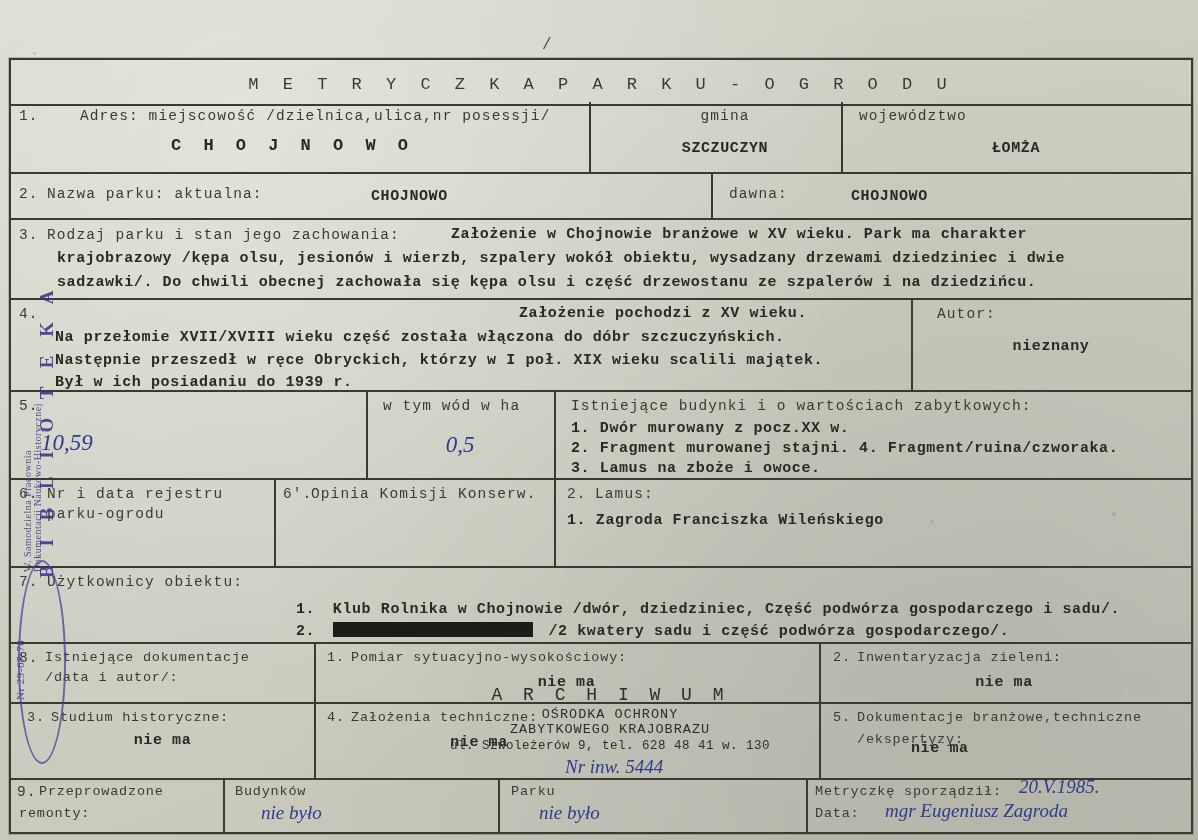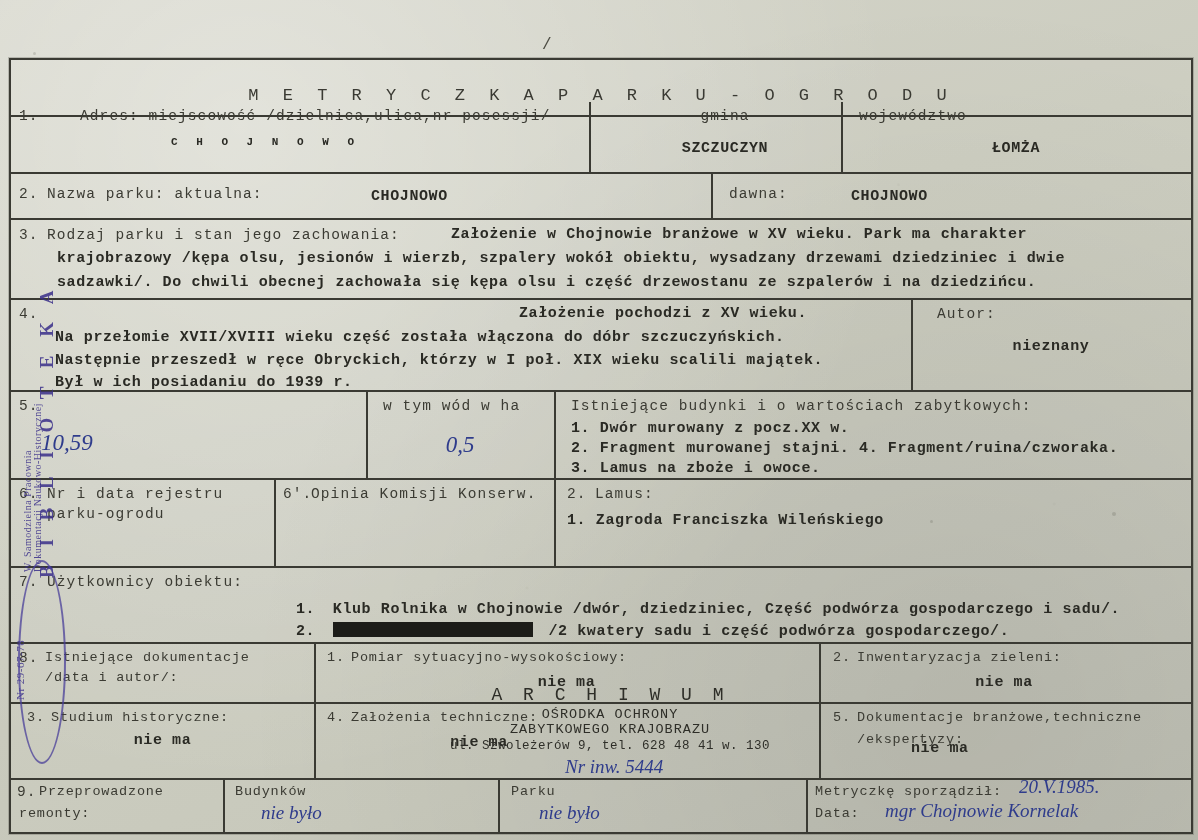--- a/index.html
+++ b/index.html
@@ -78,31 +78,31 @@
 <body>
 
 <div class="page">
 
   <div class="noise"></div>
 
   <div class="lbl" style="position:absolute;left:542px;top:36px;font-size:16px;color:#4a4a40;">/</div>
 
   <div class="sheet">
 
-    <div class="row" style="top:15px;height:42px;">
+    <div class="row" style="top:4px;height:42px;">
       <div class="title" style="position:absolute;left:0;right:0;top:11px;">M E T R Y C Z K A   P A R K U - O G R O D U</div>
     </div>
 
     <div class="row" style="top:42px;height:72px;">
       <div class="vline" style="left:578px;"></div>
       <div class="vline" style="left:830px;"></div>
 
       <div class="lbl" style="position:absolute;left:8px;top:6px;">1.</div>
       <div class="lbl" style="position:absolute;left:36px;top:6px;margin-left:33px;">Adres: miejscowość /dzielnica,ulica,nr posessji/</div>
-      <div class="typed spaced" style="position:absolute;left:160px;top:34px;font-size:11px;">C H O J N O W O</div>
+      <div class="typed spaced" style="position:absolute;left:160px;top:34px;font-size:17px;">C H O J N O W O</div>
 
       <div class="lbl" style="position:absolute;left:600px;top:6px;width:228px;text-align:center;">gmina</div>
       <div class="typed" style="position:absolute;left:600px;top:38px;width:228px;text-align:center;">SZCZUCZYN</div>
 
       <div class="lbl" style="position:absolute;left:848px;top:6px;">województwo</div>
       <div class="typed" style="position:absolute;left:832px;top:38px;width:346px;text-align:center;">ŁOMŻA</div>
     </div>
 
     <div class="row" style="top:114px;height:46px;">
       <div class="vline" style="left:700px;"></div>
@@ -226,21 +226,21 @@
 
       <div class="lbl small" style="position:absolute;left:224px;top:4px;">Budynków</div>
       <div class="hand small" style="position:absolute;left:250px;top:22px;">nie było</div>
 
       <div class="lbl small" style="position:absolute;left:500px;top:4px;">Parku</div>
       <div class="hand small" style="position:absolute;left:528px;top:22px;">nie było</div>
 
       <div class="lbl small" style="position:absolute;left:804px;top:4px;">Metryczkę sporządził:</div>
       <div class="hand small" style="position:absolute;left:1008px;top:-4px;">20.V.1985.</div>
       <div class="lbl small" style="position:absolute;left:804px;top:26px;">Data:</div>
-      <div class="hand small" style="position:absolute;left:874px;top:20px;">mgr Chojnowie Kornelak</div>
+      <div class="hand small" style="position:absolute;left:874px;top:20px;">mgr Eugeniusz Zagroda</div>
     </div>
 
   </div>
 
   <div class="archiwum" style="left:430px;top:685px;width:360px;">
     <div class="a1">A R C H I W U M</div>
     <div class="a2" style="margin-top:2px;">OŚRODKA OCHRONY</div>
     <div class="a2">ZABYTKOWEGO KRAJOBRAZU</div>
     <div class="a3" style="margin-top:2px;">ul. Szwoleżerów 9, tel. 628 48 41 w. 130</div>
   </div>

